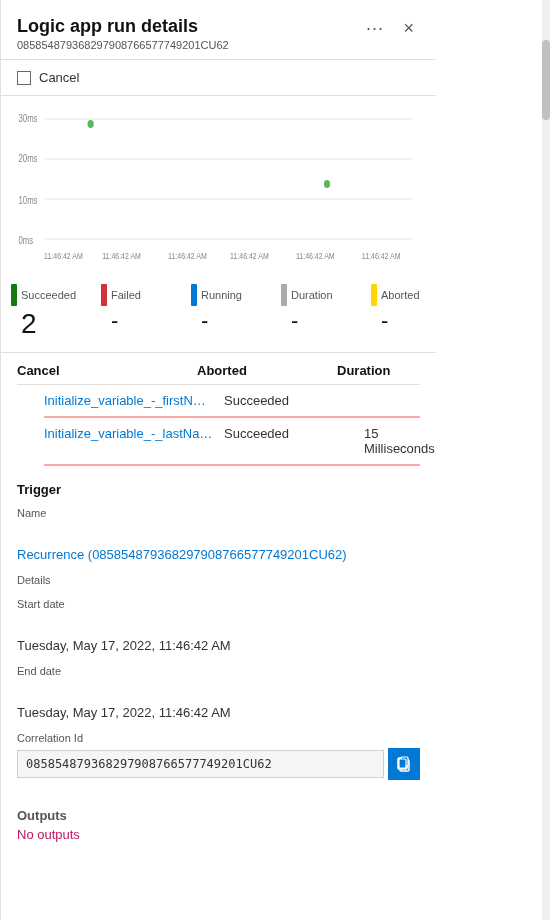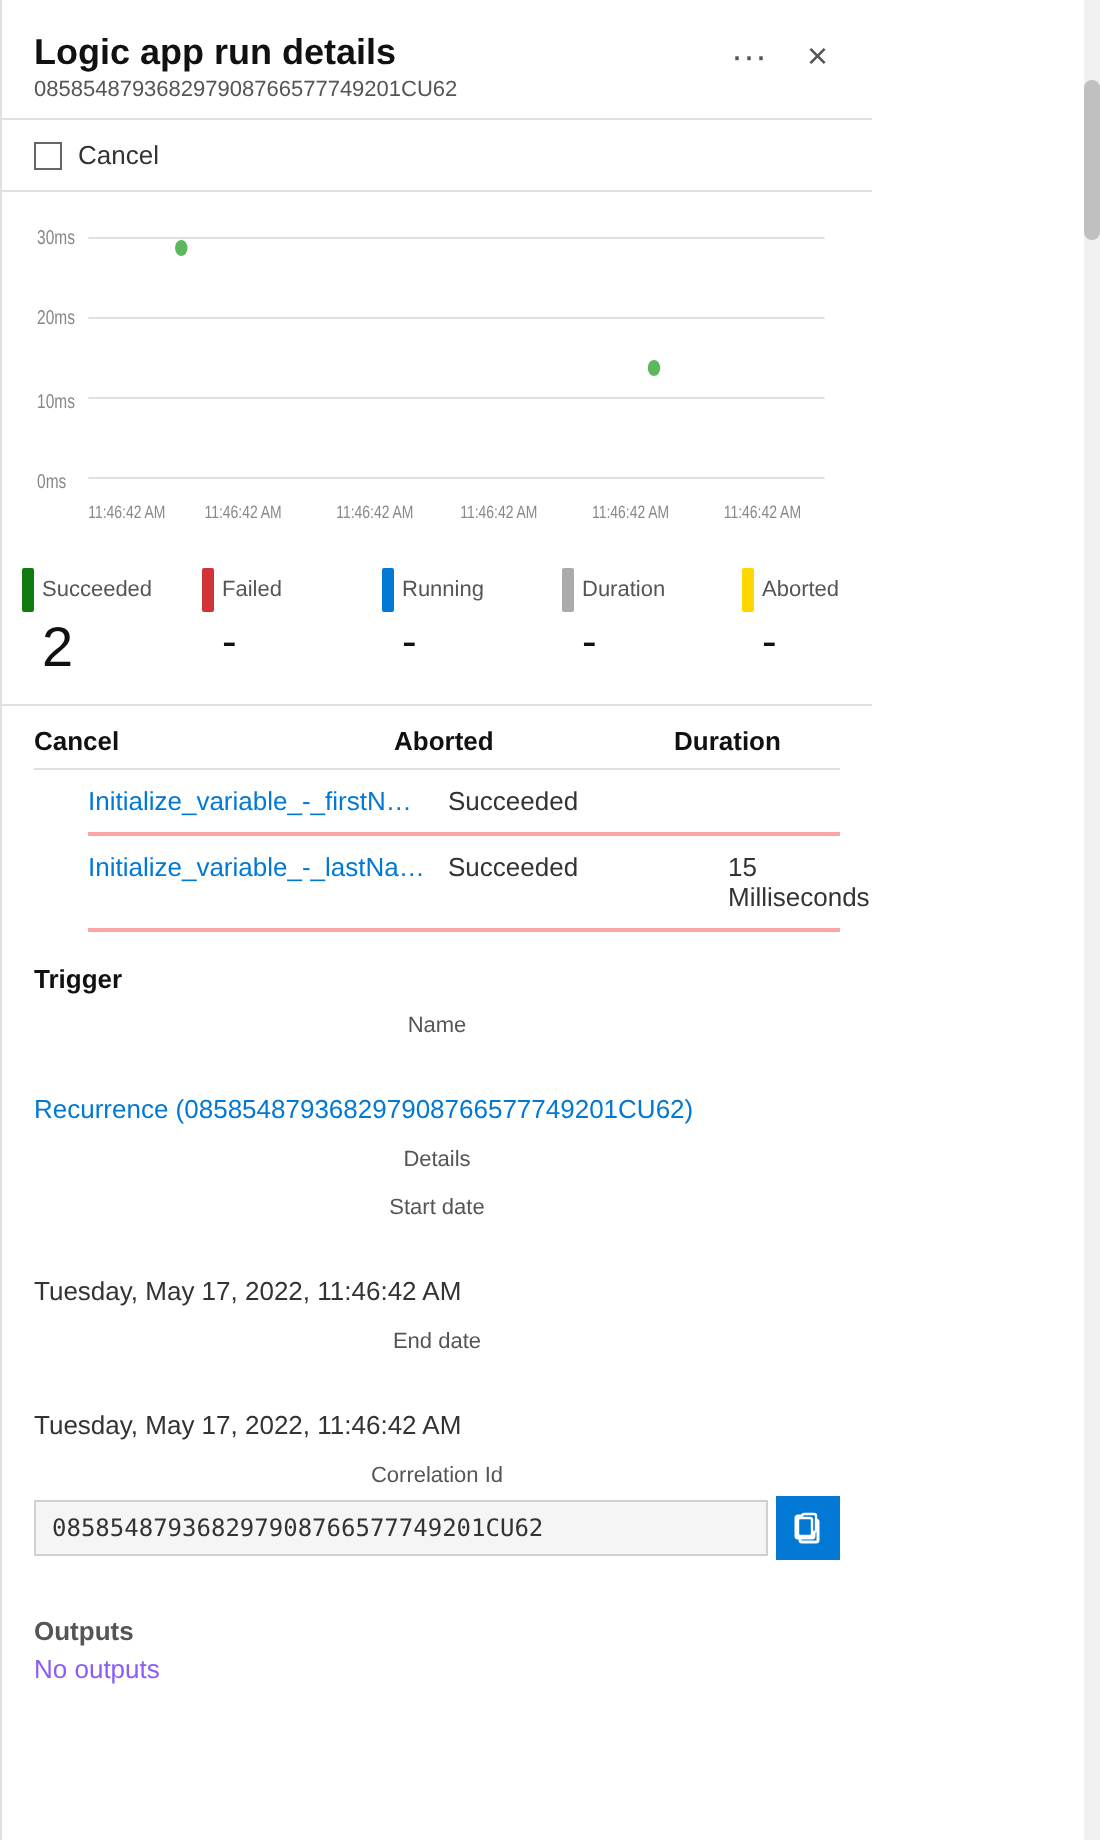--- a/index.html
+++ b/index.html
@@ -165,21 +165,20 @@
       color: #111;
       margin-bottom: 10px;
     }
     .field-group {
       margin-bottom: 12px;
     }
     .field-label {
       font-size: 11px;
       color: #555;
       margin-bottom: 2px;
-      text-align: center;
     }
     .field-value {
       font-size: 13px;
       color: #333;
       margin-top: 28px;
     }
     .field-value.link {
       color: #0078d4;
       cursor: pointer;
     }
@@ -214,21 +213,21 @@
       padding: 16px 16px 0 16px;
     }
     .outputs-label {
       font-size: 13px;
       font-weight: 600;
       color: #555;
       margin-bottom: 4px;
     }
     .no-outputs {
       font-size: 13px;
-      color: #8b5cf6;
+      color: #be185d;
     }
   </style>
 </head>
 <body>
 
 <div class="panel">
 
   <div style="position:absolute;right:0;top:0;width:8px;height:920px;background:#f0f0f0;z-index:10;">
     <div style="width:8px;height:80px;background:#c0c0c0;border-radius:4px;margin-top:40px;"></div>
   </div>

